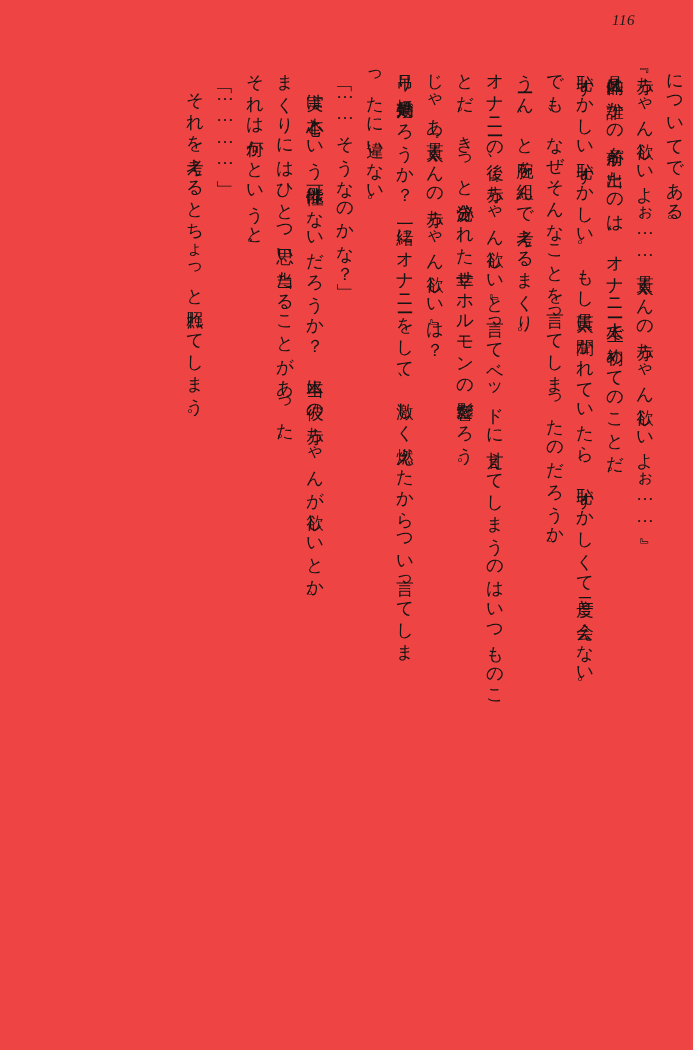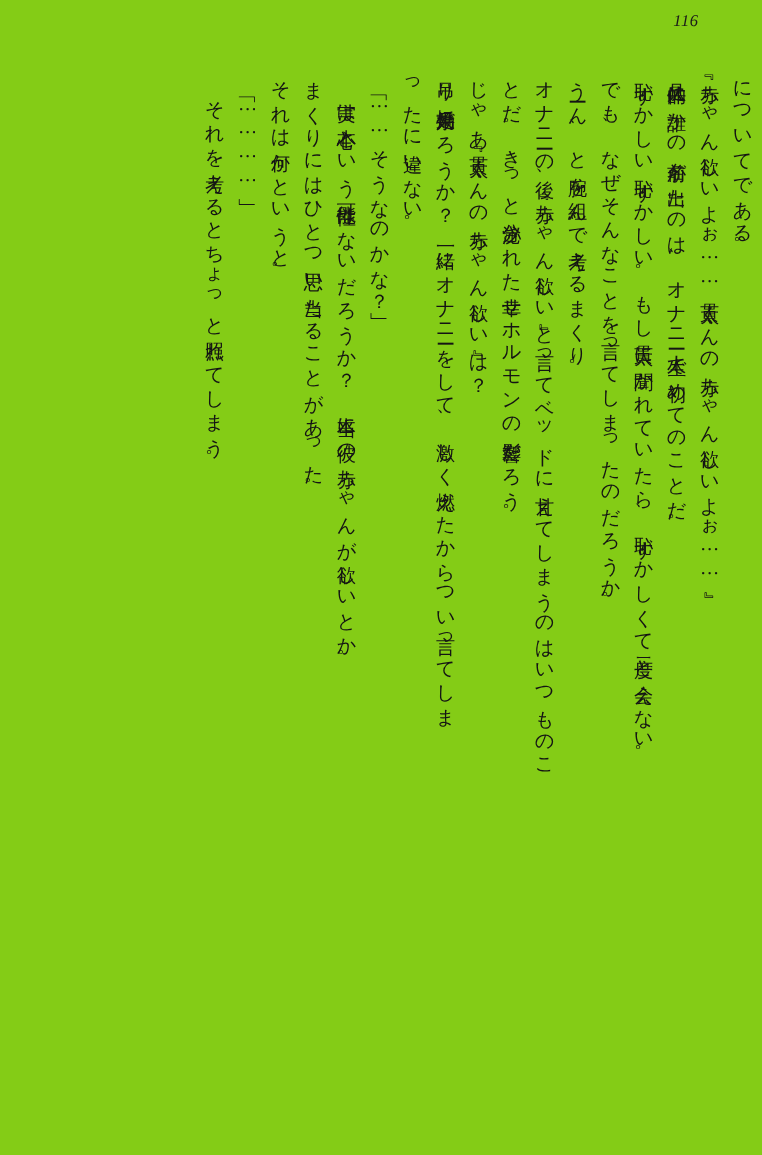--- a/index.html
+++ b/index.html
@@ -12,21 +12,21 @@
     height: 1050px;
     position: relative;
     font-family: "Liberation Serif", "DejaVu Serif", serif;
     color: #111111;
     overflow: hidden;
   }
 
   .page {
     position: absolute;
     inset: 0;
-    background: #84cc16;
+    background: #ef4444;
   }
 
   
   .page-number {
     position: absolute;
     top: 12px;
     right: 58px;
     font-size: 15px;
     font-style: italic;
     font-family: "Liberation Serif", "DejaVu Serif", serif;

